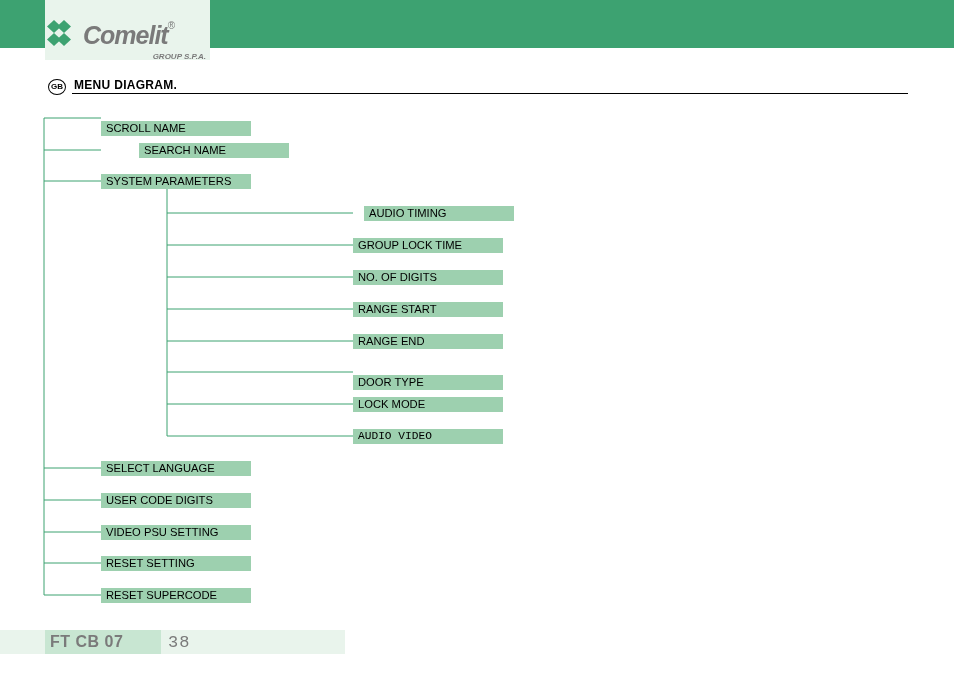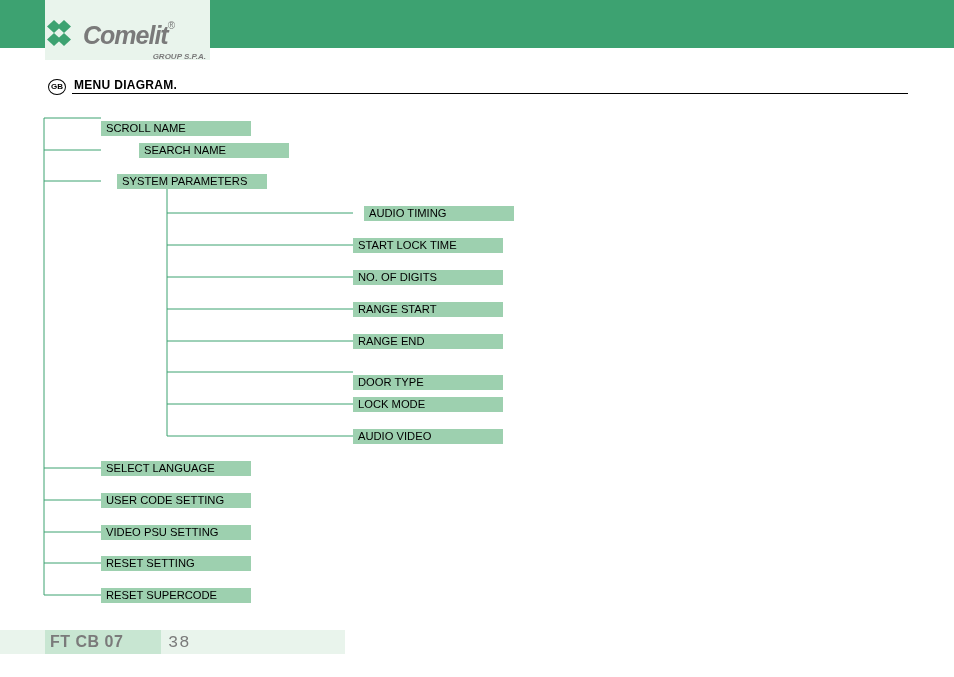--- a/index.html
+++ b/index.html
@@ -185,35 +185,35 @@
   </span><span class="logo-text">Comelit</span><span class="logo-reg">®</span>
   <div class="logo-sub">GROUP S.P.A.</div>
 </div>
 
 <div class="lang-badge">GB</div>
 <div class="title">MENU DIAGRAM.</div>
 <div class="title-rule"></div>
 
 <div class="cell c1" style="top:111px;left:101px;margin-top:10px;">SCROLL NAME</div>
 <div class="cell c1" style="top:143px;left:101px;margin-left:38px;">SEARCH NAME</div>
-<div class="cell c1" style="top:174px;left:101px;margin-left:16px;">SYSTEM PARAMETERS</div>
+<div class="cell c1" style="top:174px;left:101px;">SYSTEM PARAMETERS</div>
 <div class="cell c1" style="top:461px;left:101px;">SELECT LANGUAGE</div>
-<div class="cell c1" style="top:493px;left:101px;">USER CODE SETTING</div>
+<div class="cell c1" style="top:493px;left:101px;">USER CODE DIGITS</div>
 <div class="cell c1" style="top:525px;left:101px;">VIDEO PSU SETTING</div>
 <div class="cell c1" style="top:556px;left:101px;">RESET SETTING</div>
 <div class="cell c1" style="top:588px;left:101px;">RESET SUPERCODE</div>
 
 <div class="cell c2" style="top:206px;left:364px;">AUDIO TIMING</div>
-<div class="cell c2" style="top:238px;left:353px;">START LOCK TIME</div>
+<div class="cell c2" style="top:238px;left:353px;">GROUP LOCK TIME</div>
 <div class="cell c2" style="top:270px;left:353px;">NO. OF DIGITS</div>
 <div class="cell c2" style="top:302px;left:353px;">RANGE START</div>
 <div class="cell c2" style="top:334px;left:353px;">RANGE END</div>
 <div class="cell c2" style="top:365px;left:353px;margin-top:10px;">DOOR TYPE</div>
 <div class="cell c2" style="top:397px;left:353px;">LOCK MODE</div>
-<div class="cell c2" style="top:429px;left:353px;">AUDIO VIDEO</div>
+<div class="cell c2" style="top:429px;left:353px;font-family:Liberation Mono, monospace;">AUDIO VIDEO</div>
 
 <svg class="lines">
 
   <line x1="44" y1="118" x2="44" y2="595"></line>
 
   <line x1="44" y1="118" x2="101" y2="118"></line>
   <line x1="44" y1="150" x2="101" y2="150"></line>
   <line x1="44" y1="181" x2="101" y2="181"></line>
   <line x1="44" y1="468" x2="101" y2="468"></line>
   <line x1="44" y1="500" x2="101" y2="500"></line>

